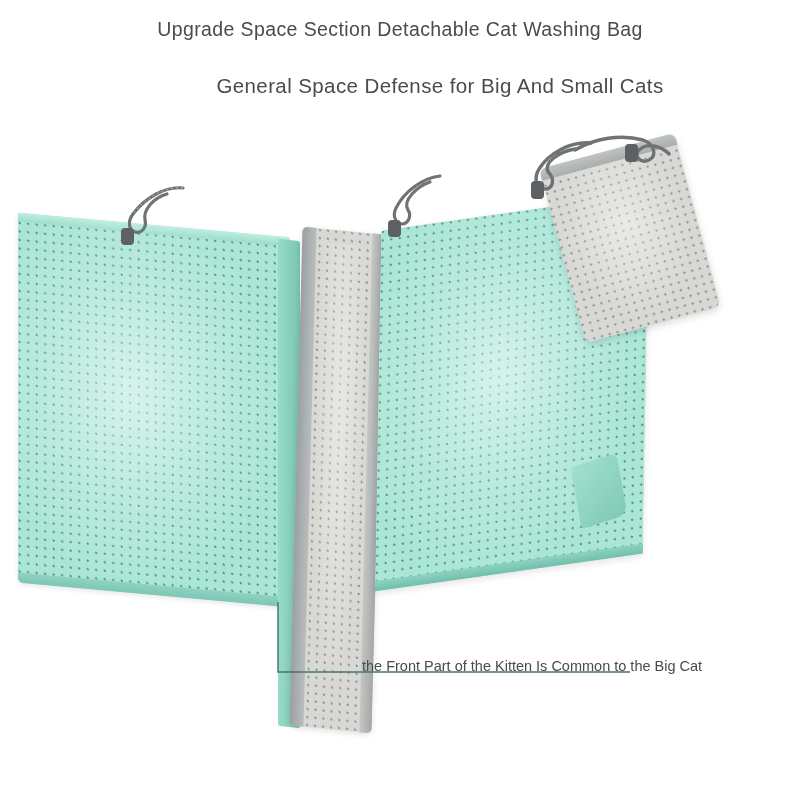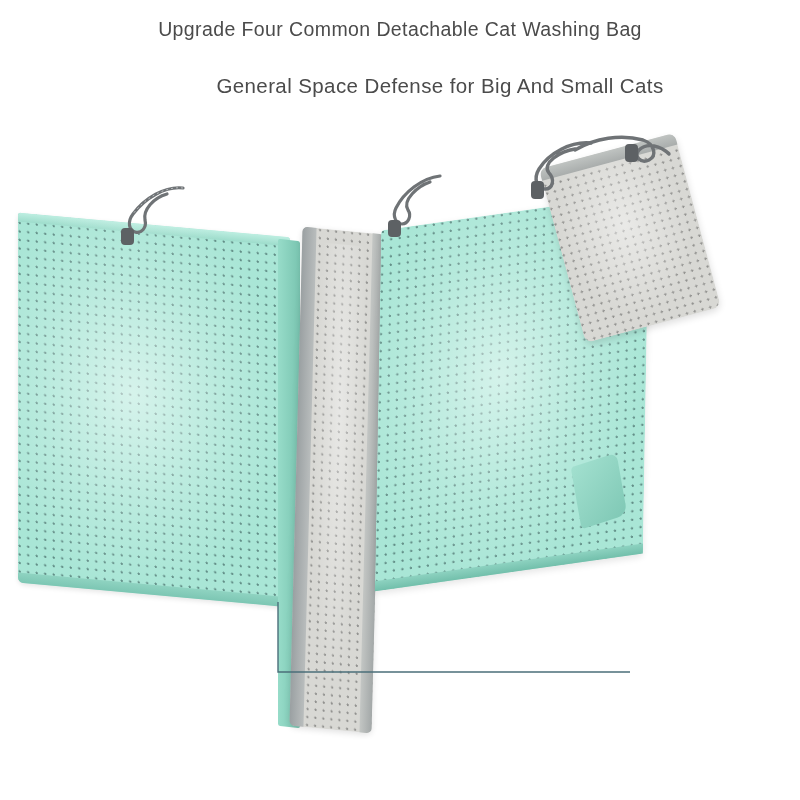--- a/index.html
+++ b/index.html
@@ -225,21 +225,21 @@
     font-size: 14.5px;
     color: #4b4b4b;
     white-space: nowrap;
   }
 </style>
 </head>
 <body>
 
 <div id="stage">
 
-  <div class="headline" id="title-line-1">Upgrade Four Common Detachable Cat Washing Bag</div>
+  <div class="headline" id="title-line-1">Upgrade Space Section Detachable Cat Washing Bag</div>
 
   <div class="headline" id="title-line-2">General Space Defense for Big And Small Cats</div>
 
   <div id="product">
 
     <div class="panel mesh-mint" id="panel-left">
       <div class="edge-top"></div>
       <div class="sheen"></div>
       <div class="edge-bottom"></div>
     </div>
@@ -292,15 +292,16 @@
         <rect x="60" y="16" width="13" height="18" rx="4" fill="#5d6164"></rect>
       </svg>
     </div>
 
   </div>
 
   <div id="callout">
     <svg width="520" height="100" viewBox="0 0 520 100">
       <path d="M8 2 L8 72 L360 72" fill="none" stroke="#4b6f7a" stroke-width="1.4"></path>
     </svg>
+    <div id="callout-label">the Front Part of the Kitten Is Common to the Big Cat</div>
   </div>
 
 </div>
 
 </body></html>

